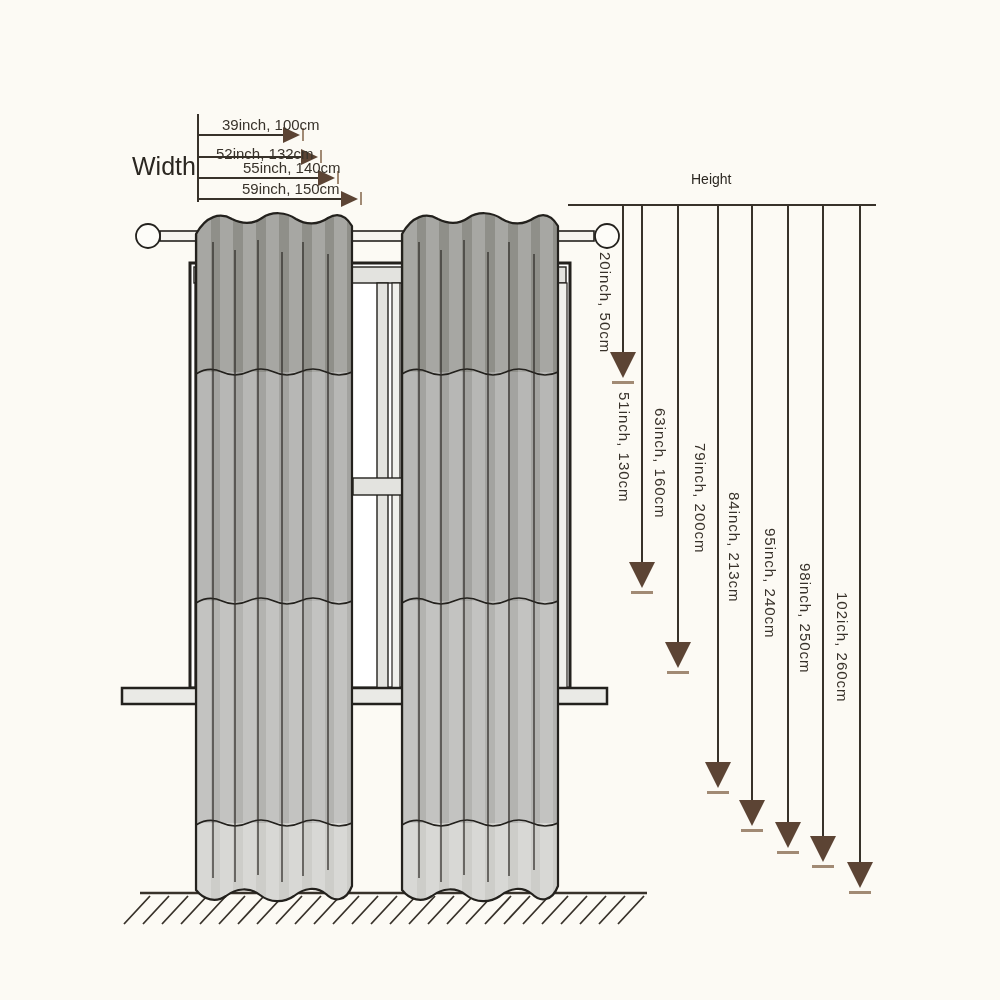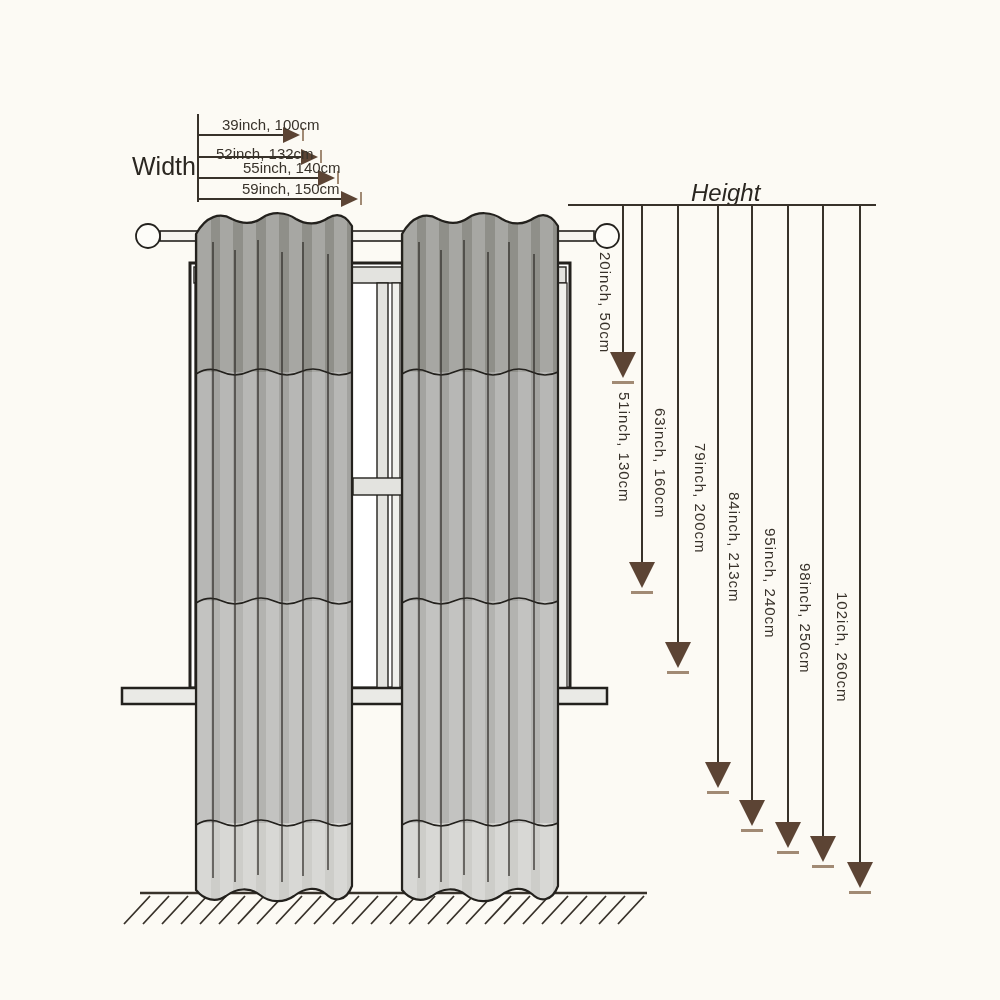--- a/index.html
+++ b/index.html
@@ -11,21 +11,21 @@
     position:relative;width:1000px;height:1000px;overflow:hidden;
     background:var(--background,#fcfaf4);
   }
   .title{
     position:absolute;top:30px;left:0;width:980px;margin:0;
     text-align:center;font-size:53px;font-weight:bold;letter-spacing:2px;
     color:var(--title,#189dab);
   }
   .section-label{position:absolute;color:#2b2721;}
   .width-word{left:132px;top:136px;font-size:25px;margin-top:16px;}
-  .height-word{left:691px;top:179px;font-size:24px;font-style:italic;}
+  .height-word{left:691px;top:171px;font-size:14px;}
   .hline{position:absolute;height:2px;background:var(--ink,#38322a);}
   .vline{position:absolute;width:2px;background:var(--ink,#38322a);}
   .wlabel{
     position:absolute;font-size:15px;color:var(--ink,#38322a);white-space:nowrap;
   }
   .vlabel{
     position:absolute;font-size:15px;color:var(--ink,#38322a);white-space:nowrap;
     writing-mode:vertical-rl;text-orientation:mixed;letter-spacing:1px;
   }
   .arrow-right{

